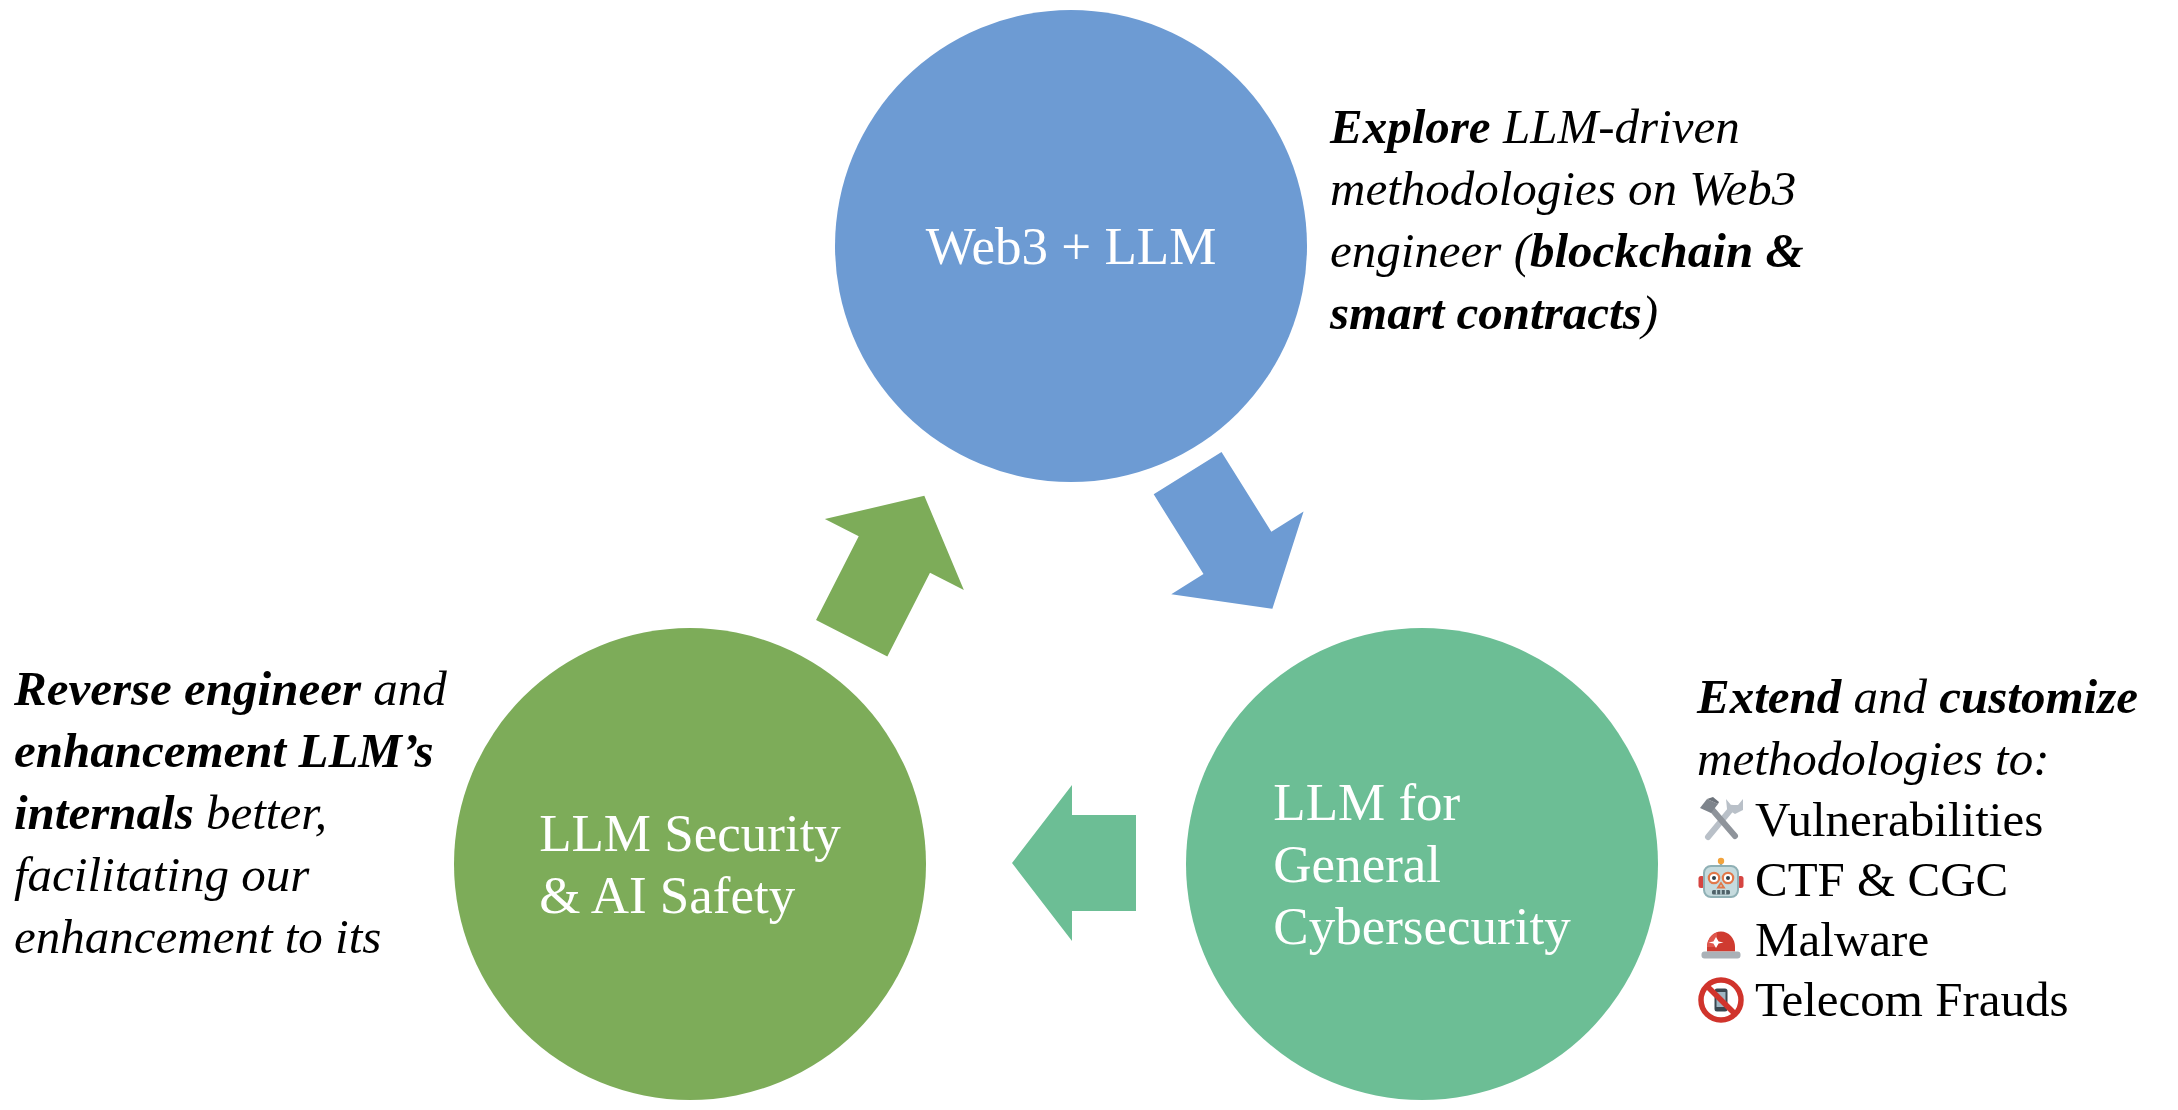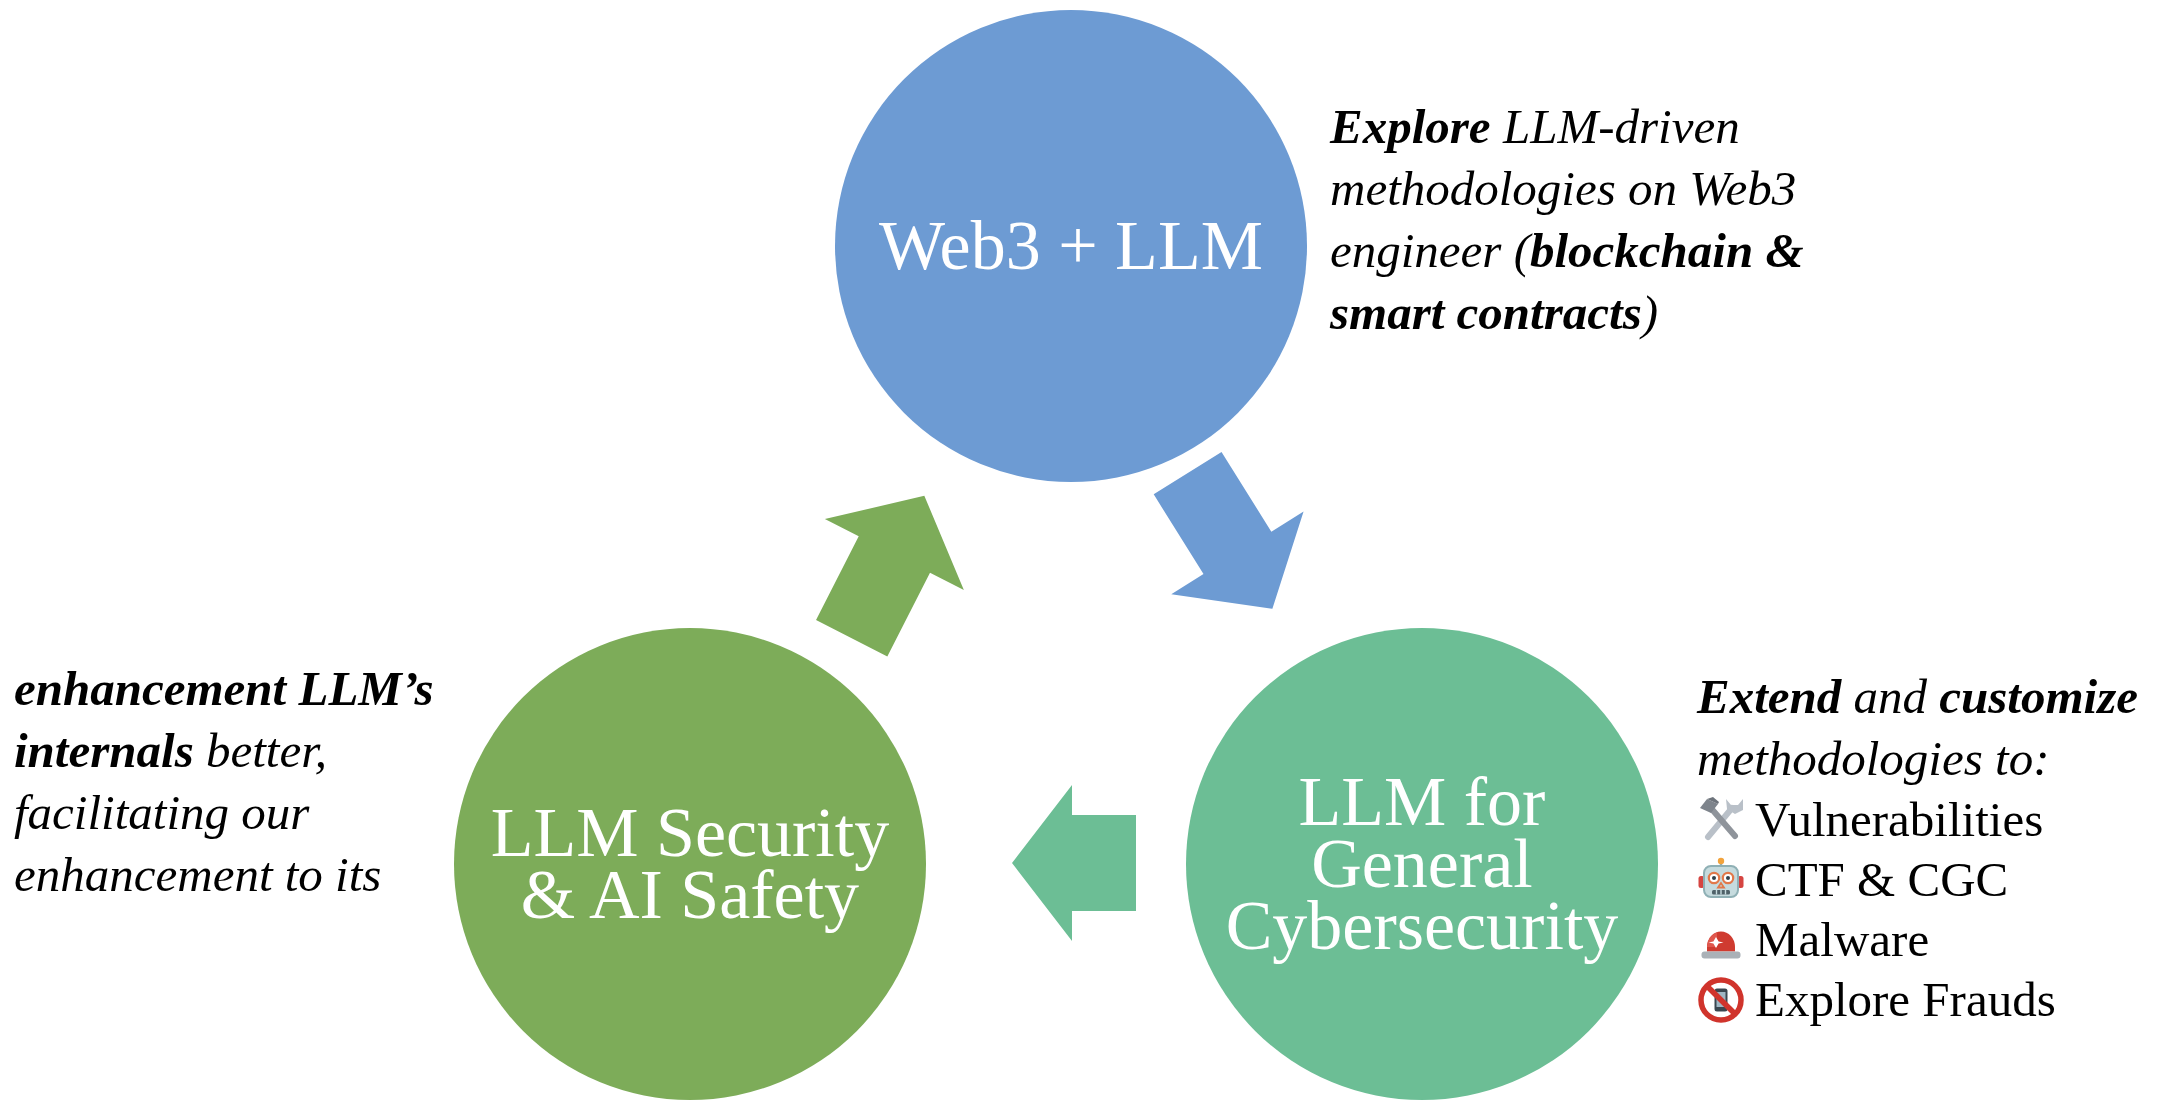--- a/index.html
+++ b/index.html
@@ -16,21 +16,21 @@
   .arrow-green  polygon{fill:var(--seagreen,#6cbe95);}
   .circle{
     position:absolute;width:472px;height:472px;border-radius:50%;
     display:flex;align-items:center;justify-content:center;
   }
   .circle-top{left:835px;top:10px;background:var(--blue,#6d9bd3);}
   .circle-left{left:454px;top:628px;background:var(--olive,#7dac59);}
   .circle-right{left:1186px;top:628px;background:var(--seagreen,#6cbe95);}
   .circle-label{
     color:var(--circle_text,#ffffff);
-    font-size:70px;line-height:62px;text-align:center;
+    font-size:53px;line-height:62px;
     white-space:pre-line;
   }
   .ann{position:absolute;color:var(--text,#000000);font-size:49px;line-height:62px;}
   .ann .line{white-space:nowrap;font-style:italic;}
   .ann-top-right{left:1330px;top:96px;width:560px;}
   .ann-left{left:14px;top:658px;width:480px;}
   .ann-right{left:1697px;top:666px;width:480px;}
   .bold{font-weight:700;}
   .li{display:flex;align-items:center;height:60px;white-space:nowrap;text-align:center;}
   .ico{width:48px;height:48px;flex:0 0 48px;margin-right:10px;display:inline-flex;align-items:center;justify-content:center;}
@@ -69,20 +69,21 @@
   </div>
 
   <div class="ann ann-top-right">
     <div class="line"><span class="bold">Explore</span><span> LLM-driven</span></div>
     <div class="line"><span>methodologies on Web3</span></div>
     <div class="line"><span>engineer (</span><span class="bold">blockchain &amp;</span></div>
     <div class="line"><span class="bold">smart contracts</span><span>)</span></div>
   </div>
 
   <div class="ann ann-left">
+    <div class="line"><span class="bold">Reverse engineer</span><span> and</span></div>
     <div class="line"><span class="bold">enhancement LLM’s</span></div>
     <div class="line"><span class="bold">internals</span><span> better,</span></div>
     <div class="line"><span>facilitating our</span></div>
     <div class="line"><span>enhancement to its</span></div>
   </div>
 
   <div class="ann ann-right">
     <div class="line"><span class="bold">Extend</span><span> and </span><span class="bold">customize</span></div>
     <div class="line"><span>methodologies to:</span></div>
 
@@ -135,17 +136,17 @@
 
     <div class="li">
       <span class="ico">
         <svg viewBox="0 0 48 48">
           <rect x="17.5" y="12.5" width="13" height="23" rx="2.5" fill="#3a4750"></rect>
           <rect x="19.5" y="16" width="9" height="15" fill="#9fb6c3"></rect>
           <circle cx="24" cy="24" r="20" fill="none" stroke="#d0342c" stroke-width="5.5"></circle>
           <line x1="10.2" y1="10.2" x2="37.8" y2="37.8" stroke="#d0342c" stroke-width="5.5"></line>
         </svg>
       </span>
-      <span>Explore Frauds</span>
+      <span>Telecom Frauds</span>
     </div>
   </div>
 
 </div>
 
 </body></html>

